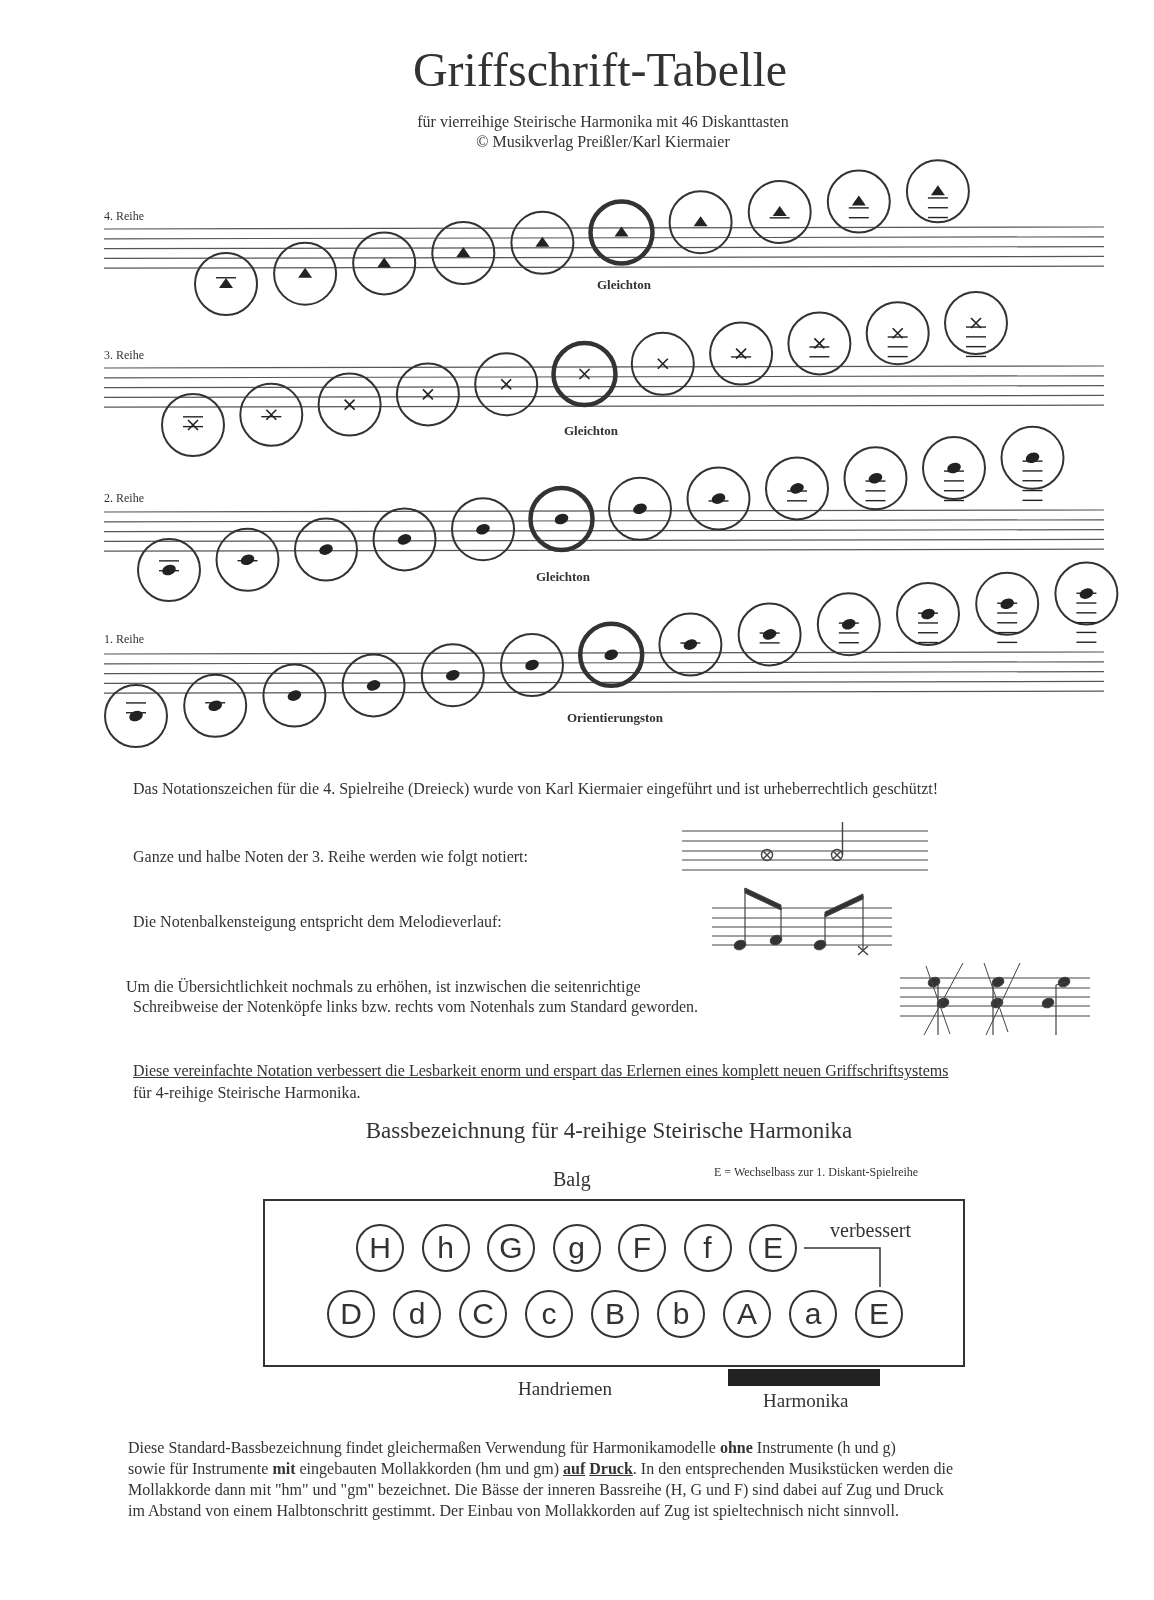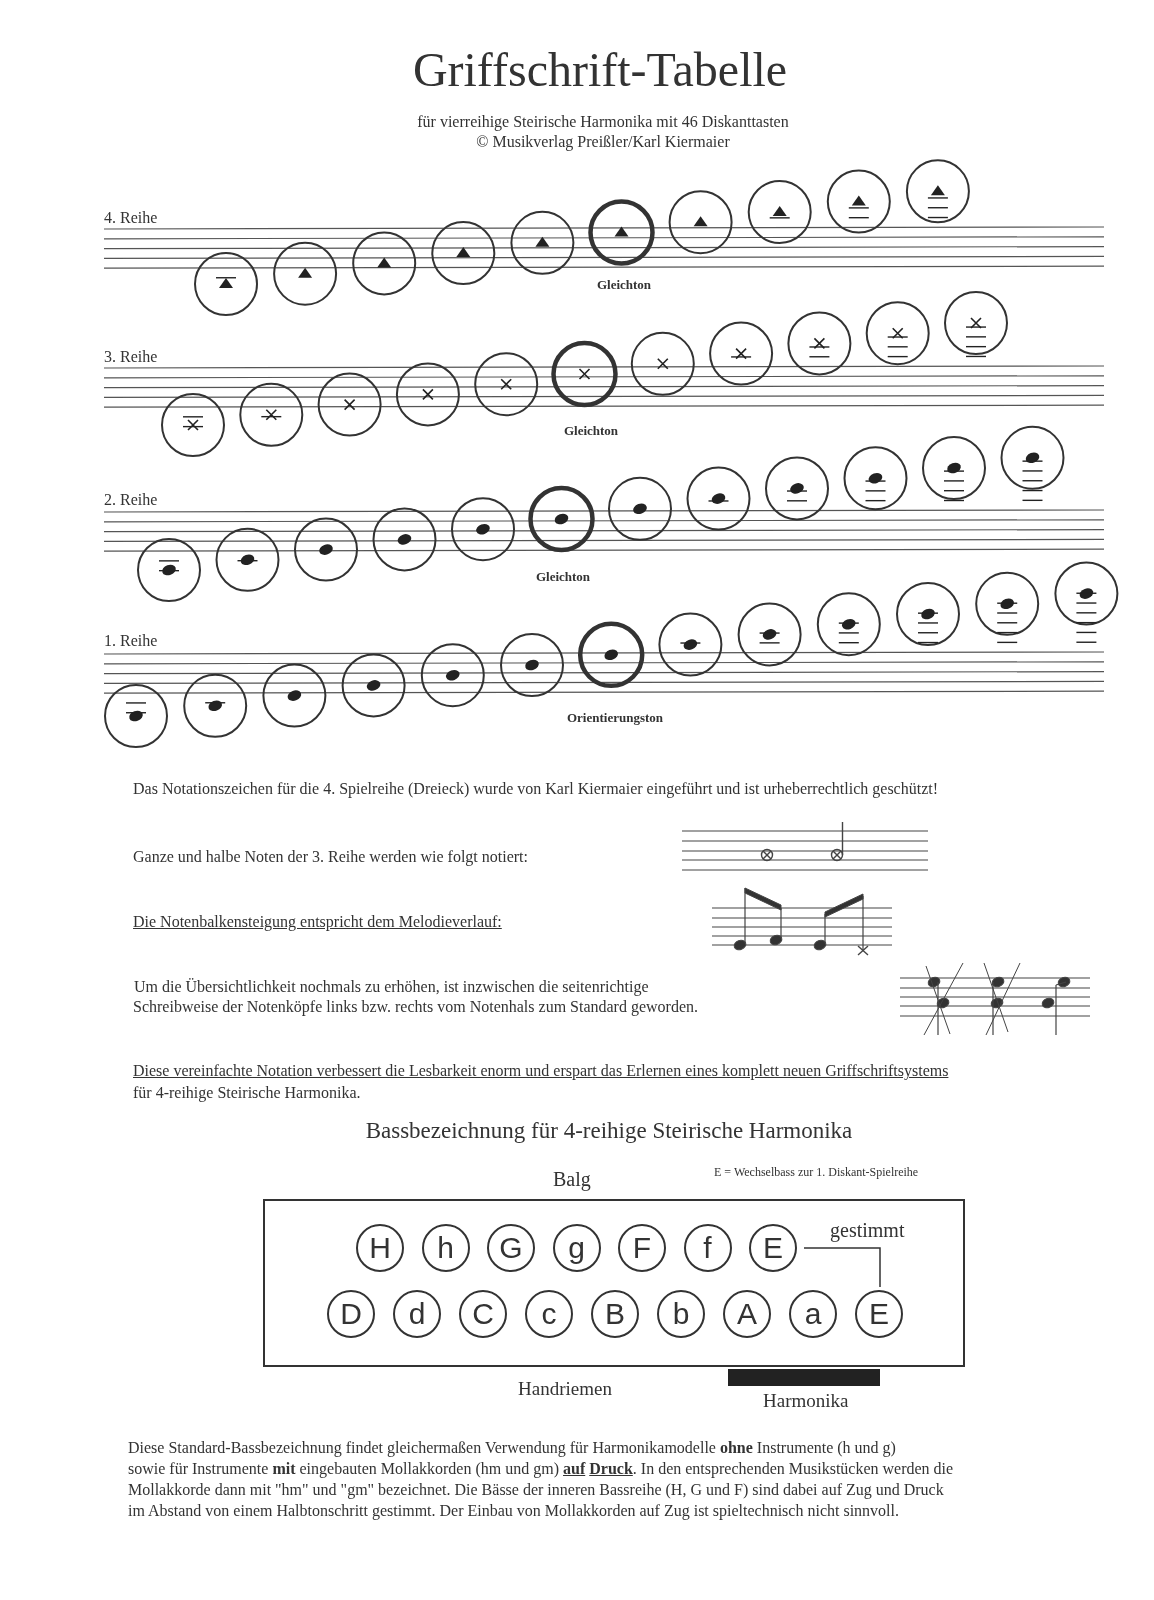--- a/index.html
+++ b/index.html
@@ -2,21 +2,21 @@
 <html><head>
 <meta charset="utf-8">
 <style>
   html, body { margin:0; padding:0; background:#fff; }
   body { width:1154px; height:1600px; position:relative; overflow:hidden;
          font-family:"Liberation Serif", "DejaVu Serif", serif; color:#2a2a2a; }
   .abs { position:absolute; }
   #title { left:0; width:1200px; top:42px; text-align:center; font-size:48px; color:#333; }
   .sub { left:0; width:1206px; text-align:center; font-size:16px; color:#333; }
   #sub1 { top:113px; } #sub2 { top:133px; }
-  .row-label { font-size:16px; color:#333; }
+  .row-label { font-size:12px; color:#333; }
   svg.staff { position:absolute; left:0; top:0; overflow:visible; }
   .para { font-size:16px; color:#333; line-height:22px; }
   #bass-title { left:0; width:1218px; text-align:center; top:1118px; font-size:23px; color:#333; }
   .small { font-size:19px; color:#333; }
   .bass-key { position:absolute; width:48px; height:48px; border:2px solid #333; border-radius:50%;
               box-sizing:border-box; display:flex; align-items:center; justify-content:center;
               font-family:"Liberation Sans", "DejaVu Sans", sans-serif; font-size:30px; color:#333; background:#fff; }
   b.u { text-decoration:underline; }
 </style>
 </head>
@@ -307,22 +307,22 @@
         <line x1="1076.4" y1="612.8352000000002" x2="1096.4" y2="612.8352000000002" stroke="#222" stroke-width="1.4"></line>
         <line x1="1076.4" y1="603.0352000000003" x2="1096.4" y2="603.0352000000003" stroke="#222" stroke-width="1.4"></line>
         <line x1="1076.4" y1="593.2352000000003" x2="1096.4" y2="593.2352000000003" stroke="#222" stroke-width="1.4"></line>
       </g>
       <text x="615" y="722" text-anchor="middle" font-size="13" font-weight="bold" fill="#333" font-family="Liberation Serif, serif">Orientierungston</text>
     </g>
   </svg>
 
 <div class="abs para" style="left:133px;top:778px;">Das Notationszeichen für die 4. Spielreihe (Dreieck) wurde von Karl Kiermaier eingeführt und ist urheberrechtlich geschützt!</div>
 <div class="abs para" style="left:133px;top:846px;">Ganze und halbe Noten der 3. Reihe werden wie folgt notiert:</div>
-<div class="abs para" style="left:133px;top:911px;text-decoration:underline;">Die Notenbalkensteigung entspricht dem Melodieverlauf:</div>
-<div class="abs para" style="left:134px;top:976px;">Um die Übersichtlichkeit nochmals zu erhöhen, ist inzwischen die seitenrichtige</div>
+<div class="abs para" style="left:133px;top:911px;">Die Notenbalkensteigung entspricht dem Melodieverlauf:</div>
+<div class="abs para" style="left:126px;top:976px;">Um die Übersichtlichkeit nochmals zu erhöhen, ist inzwischen die seitenrichtige</div>
 <div class="abs para" style="left:133px;top:996px;">Schreibweise der Notenköpfe links bzw. rechts vom Notenhals zum Standard geworden.</div>
 <div class="abs para" style="left:133px;top:1060px;text-decoration:underline;">Diese vereinfachte Notation verbessert die Lesbarkeit enorm und erspart das Erlernen eines komplett neuen Griffschriftsystems</div>
 <div class="abs para" style="left:133px;top:1082px;">für 4-reihige Steirische Harmonika.</div>
 
 <svg class="abs" style="left:0;top:0;" width="1154" height="1060">
   <g stroke="#444" fill="none">
     <line x1="682" y1="831" x2="928" y2="831" stroke-width="1.2"></line>
     <line x1="682" y1="841" x2="928" y2="841" stroke-width="1.2"></line>
     <line x1="682" y1="851" x2="928" y2="851" stroke-width="1.2"></line>
     <line x1="682" y1="860" x2="928" y2="860" stroke-width="1.2"></line>
@@ -381,21 +381,21 @@
 </svg>
 
 <div id="bass-title" class="abs">Bassbezeichnung für 4-reihige Steirische Harmonika</div>
 <div class="abs small" style="left:553px;top:1168px;font-size:20px;text-align:right;">Balg</div>
 <div class="abs" style="left:714px;top:1165px;font-size:12px;color:#333;">E = Wechselbass zur 1. Diskant-Spielreihe</div>
 
 <div class="abs" style="left:263px;top:1199px;width:702px;height:168px;border:2px solid #333;box-sizing:border-box;"></div>
 <svg class="abs" style="left:0;top:0;" width="1154" height="1400">
   <polyline points="804,1248 880,1248 880,1287" fill="none" stroke="#333" stroke-width="1.5"></polyline>
 </svg>
-<div class="abs" style="left:830px;top:1219px;font-size:20px;color:#333;">gestimmt</div>
+<div class="abs" style="left:830px;top:1219px;font-size:20px;color:#333;">verbessert</div>
 
 <div id="inner-row">
     <div class="bass-key" style="left: 356px; top: 1224px;">H</div>
     <div class="bass-key" style="left: 421.5px; top: 1224px;">h</div>
     <div class="bass-key" style="left: 487px; top: 1224px;">G</div>
     <div class="bass-key" style="left: 552.5px; top: 1224px;">g</div>
     <div class="bass-key" style="left: 618px; top: 1224px;">F</div>
     <div class="bass-key" style="left: 683.5px; top: 1224px;">f</div>
     <div class="bass-key" style="left: 749px; top: 1224px;">E</div>
   </div>

